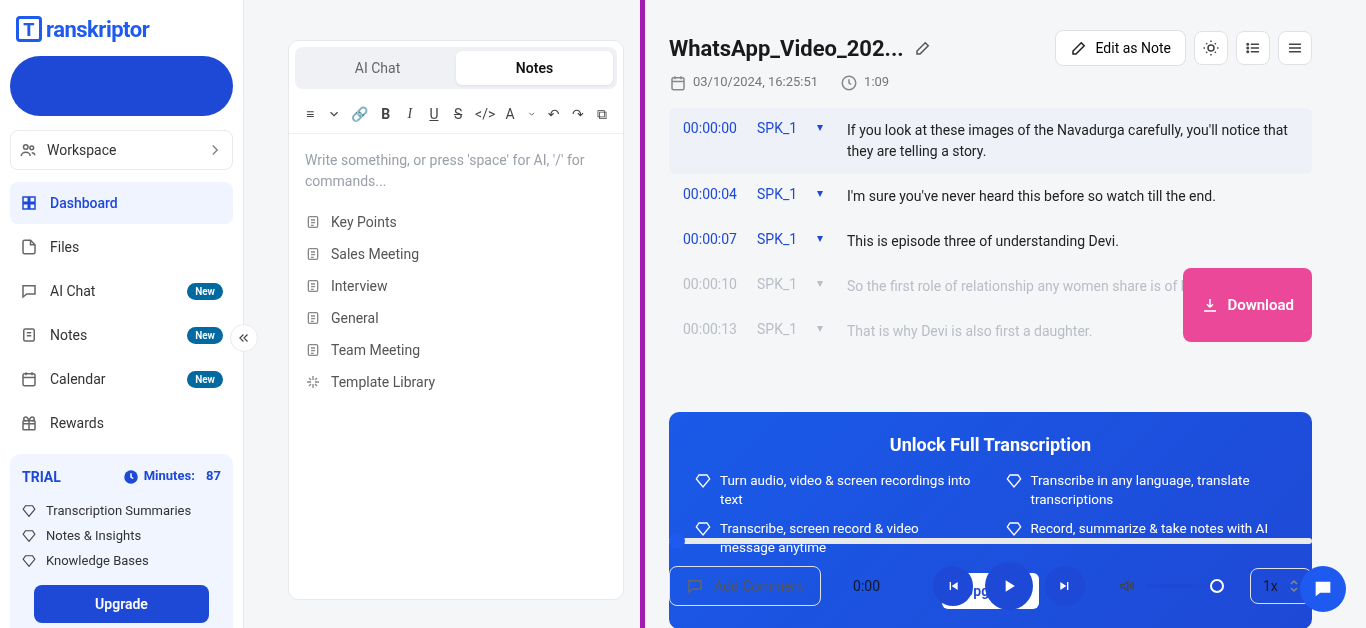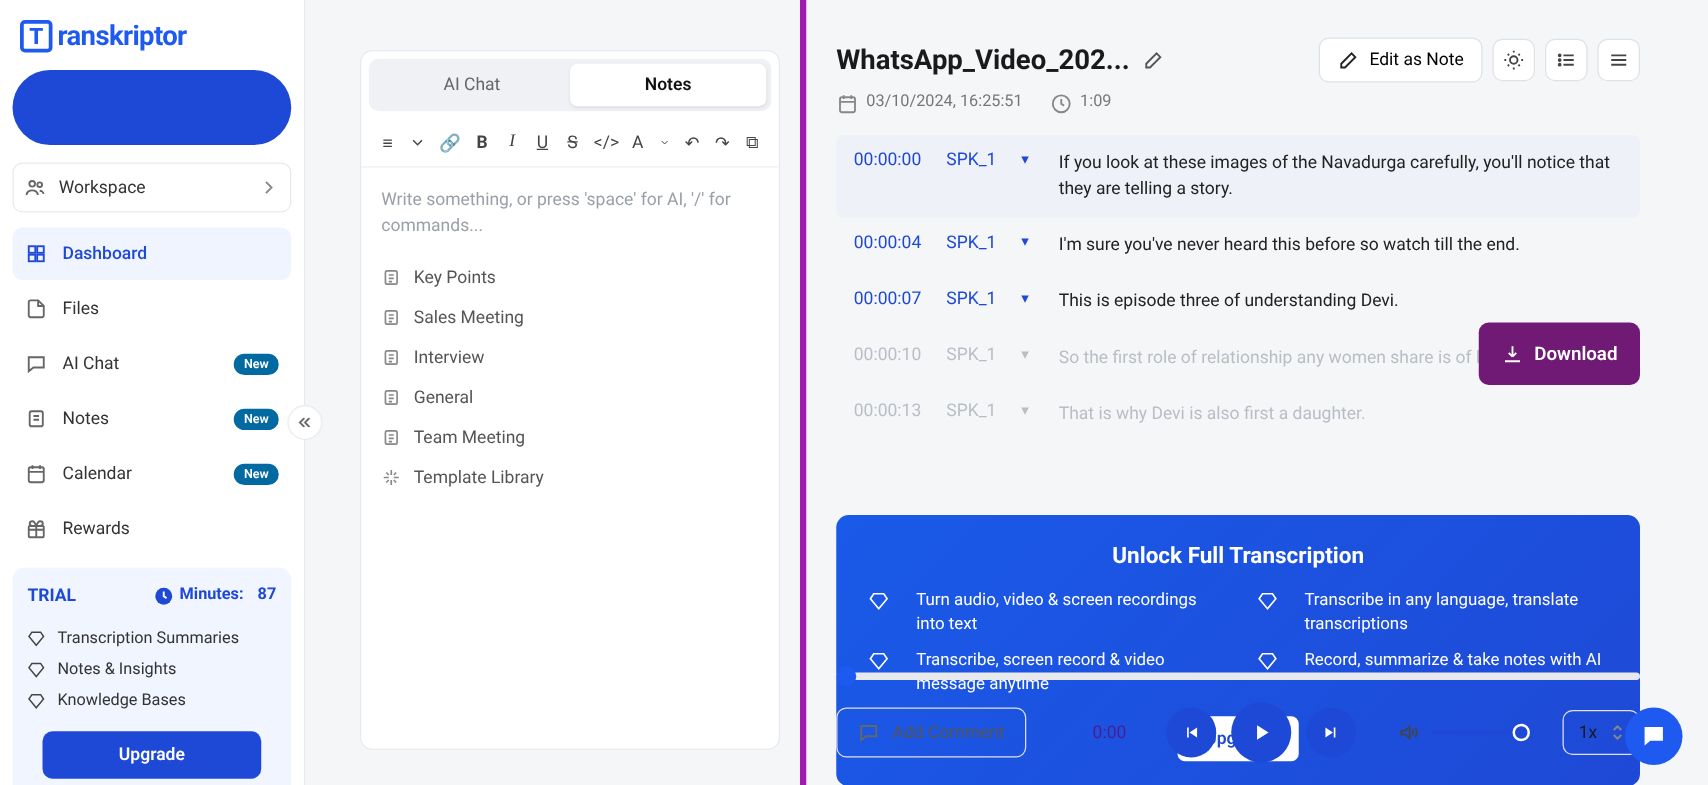--- a/index.html
+++ b/index.html
@@ -55,34 +55,34 @@
 
 .transcript { position:relative; height:300px; overflow:hidden; }
 .t-row { display:flex; align-items:flex-start; padding:12px 14px; font-size:14px; border-radius:6px; }
 .t-row.hl { background:#eef1f7; }
 .t-time { color:#1e49d6; width:74px; flex-shrink:0; }
 .t-spk { color:#1e49d6; width:60px; flex-shrink:0; }
 .t-chev { width:30px; color:#1e49d6; cursor:pointer; flex-shrink:0; font-size:12px; }
 .t-text { color:#222; flex:1; line-height:1.5; }
 .t-row.faded .t-time, .t-row.faded .t-spk, .t-row.faded .t-chev, .t-row.faded .t-text { color:#b9bdc5; }
 
-.download-btn { position:absolute; right:0; top:150px; display:flex; align-items:center; gap:8px; background:#701a75; color:#fff; border:none; border-radius:8px; padding:16px 18px; font-size:15px; font-weight:600; cursor:pointer; z-index:3; }
+.download-btn { position:absolute; right:0; top:160px; display:flex; align-items:center; gap:8px; background:#ec4899; color:#fff; border:none; border-radius:8px; padding:28px 18px; font-size:15px; font-weight:600; cursor:pointer; z-index:3; }
 
 .promo { position:relative; margin-top:4px; background:linear-gradient(135deg,#1a5ae8,#1e49d6); border-radius:10px; padding:22px 26px 20px; color:#fff; overflow:hidden; }
 .promo-title { text-align:center; font-size:18px; font-weight:700; margin-bottom:16px; }
 .promo-grid { display:grid; grid-template-columns:1fr 1fr; gap:10px 30px; font-size:13.5px; }
-.promo-item { display:flex; gap:22px; line-height:1.4; }
+.promo-item { display:flex; gap:9px; line-height:1.4; }
 .promo-upgrade { display:block; margin:16px auto 0; background:#fff; color:#1e49d6; border:none; border-radius:6px; padding:10px 22px; font-size:14px; font-weight:600; cursor:pointer; }
 
 .player { position:absolute; bottom:18px; left:24px; right:18px; }
 .progress { position:relative; height:6px; background:#e8e9ed; border-radius:3px; margin-bottom:18px; }
 .progress-handle { position:absolute; left:0; top:-5px; width:16px; height:16px; background:#1e5af0; border-radius:50%; cursor:pointer; }
 .player-row { display:flex; align-items:center; justify-content:space-between; }
 .add-comment { display:flex; align-items:center; gap:10px; padding:10px 16px; border:1px solid #e0e1e6; border-radius:8px; font-size:14px; color:#555; cursor:pointer; }
-.time-display { font-size:14px; color:#4c1d95; min-width:48px;text-align:right; }
+.time-display { font-size:14px; color:#0f172a; min-width:48px; }
 .ctrl-group { display:flex; align-items:center; gap:12px; }
 .ctrl-btn { width:40px; height:40px; background:#1e49d6; border:none; border-radius:50%; display:flex; align-items:center; justify-content:center; cursor:pointer; color:#fff; }
 .ctrl-btn.big { width:48px; height:48px; }
 .vol-group { display:flex; align-items:center; gap:10px; }
 .vol-slider { width:72px; height:4px; background:#1e49d6; border-radius:2px; position:relative; }
 .vol-handle { position:absolute; right:-6px; top:-5px; width:14px; height:14px; background:#1e49d6; border:2px solid #fff; border-radius:50%; box-shadow:0 0 0 1px #1e49d6; }
 .speed-sel { display:flex; align-items:center; gap:10px; padding:9px 12px; border:1px solid #e0e1e6; border-radius:8px; font-size:14px; cursor:pointer; min-width:62px; justify-content:space-between; }
 
 .chat-bubble { position:absolute; right:20px; bottom:16px; width:46px; height:46px; background:#1e5af0; border-radius:50%; display:flex; align-items:center; justify-content:center; cursor:pointer; z-index:10; }
 

